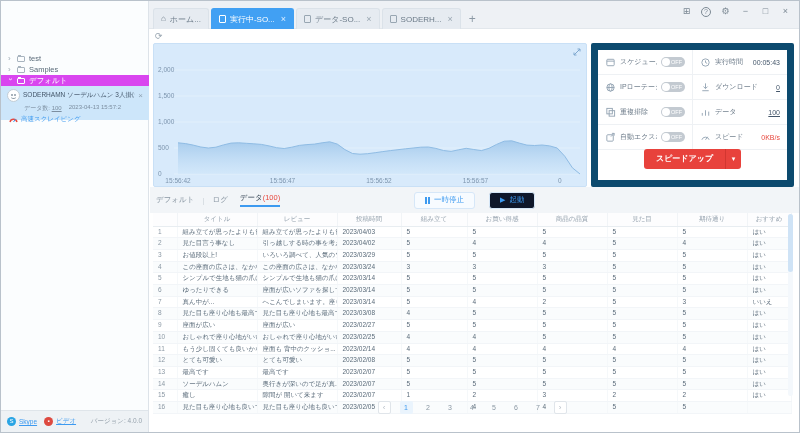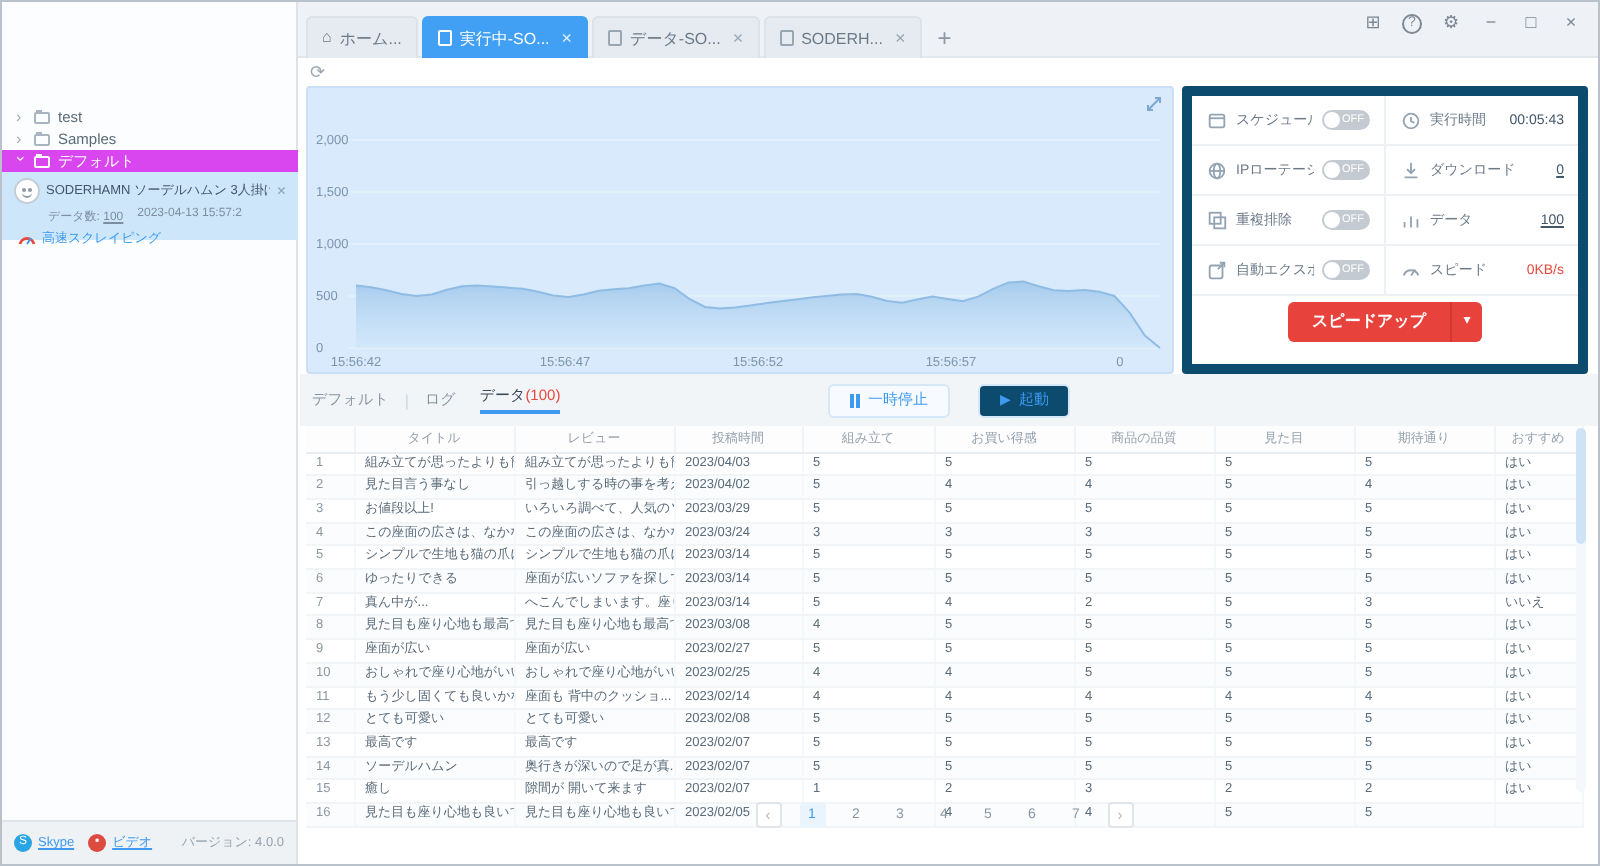--- a/index.html
+++ b/index.html
@@ -81,21 +81,21 @@
   .main { position:absolute; left:149px; top:28px; right:0; bottom:0; background:#ffffff; }
   .refresh { position:absolute; left:5px; top:2px; font-size:9px; color:#9aa7b2; }
 
   .chart-card { position:absolute; left:3px; top:14px; width:434px; height:144px;
                 background:#d8eafb; border:1px solid #c9e0f6; border-radius:2px; }
   .chart-card svg.plot { position:absolute; left:0; top:0; }
   .expand-ico { position:absolute; right:4px; top:3px; }
   text.tick { font-size:6.5px; fill:#7d95ae; font-family:"Liberation Sans",sans-serif; }
 
   .right-panel { position:absolute; right:5px; top:14px; width:203px; height:144px;
-                 background:#ffffff; border:5px solid #0c4a6e; border-radius:2px; }
+                 background:#ffffff; border:7px solid #0c4a6e; border-radius:2px; }
   .rp-grid { position:absolute; left:0; top:0; width:100%; }
   .rp-row { display:flex; height:25px; border-bottom:1px solid #eef1f4; }
   .rp-cell { flex:1; display:flex; align-items:center; gap:4px; padding:0 7px; min-width:0; }
   .rp-cell.left { border-right:1px solid #eef1f4; }
   .rp-label { font-size:7px; color:#6b7a88; white-space:nowrap; overflow:hidden; flex:1; }
   .toggle { width:24px; height:10px; border-radius:5px; background:#c3cad1; position:relative; flex:none; }
   .toggle .knob { position:absolute; left:1px; top:1px; width:8px; height:8px; border-radius:50%; background:#ffffff; }
   .toggle .tlabel { position:absolute; right:3px; top:0; font-size:5.5px; line-height:10px; color:#ffffff; }
   .rp-value { font-size:7px; color:#44566a; white-space:nowrap; }
   .rp-value.link { text-decoration:underline; }
@@ -115,21 +115,21 @@
   .toolbar { position:absolute; left:0; top:158px; width:100%; height:26px; background:#f2f5f8;
              display:flex; align-items:center; padding:0 6px; }
   .tb-item { font-size:7.5px; color:#8a97a3; margin-right:8px; }
   .tb-sep { color:#cdd5db; font-size:8px; margin-right:8px; }
   .tb-data { position:relative; font-size:7.5px; color:#3b4b5a; padding-bottom:2px;
              border-bottom:2px solid #3d9af0; margin-left:4px; }
   .tb-data .cnt { color:#e8483e; }
   .tb-buttons { position:absolute; left:0; width:100%; display:flex; justify-content:center; gap:14px; }
   .ctl-btn { display:flex; align-items:center; gap:4px; height:17px; padding:0 10px; border-radius:3px;
              background:#f7fbff; border:1px solid #d6e7f8; color:#3d9af0; font-size:7.5px; }
-  .ctl-btn.start { background:#0c4a6e;justify-content:space-between; }
+  .ctl-btn.start { background:#0f172a;justify-content:space-between; }
   .pause-glyph { display:inline-flex; gap:1.5px; }
   .pause-glyph i { width:2px; height:7px; background:#3d9af0; }
   .play-glyph { font-size:7px; color:#3d9af0; }
 
   .data-table { position:absolute; left:3px; top:184px; width:638px; border-collapse:collapse; table-layout:fixed;
                 background:#fff; }
   .data-table th { height:13px; font-size:6.5px; font-weight:normal; color:#94a1ad; text-align:center;
                    border-bottom:1px solid #e8edf1; border-right:1px solid #f1f4f7; background:#fdfdfe;
                    overflow:hidden; white-space:nowrap; }
   .data-table td { height:10.7px; line-height:10.7px; font-size:6.5px; color:#5a6b7a; padding:0 5px;

